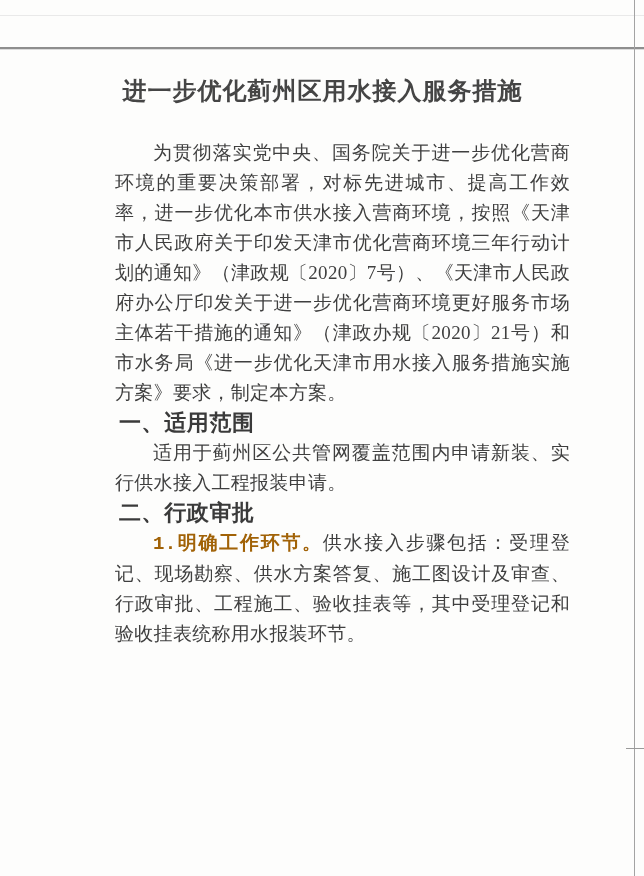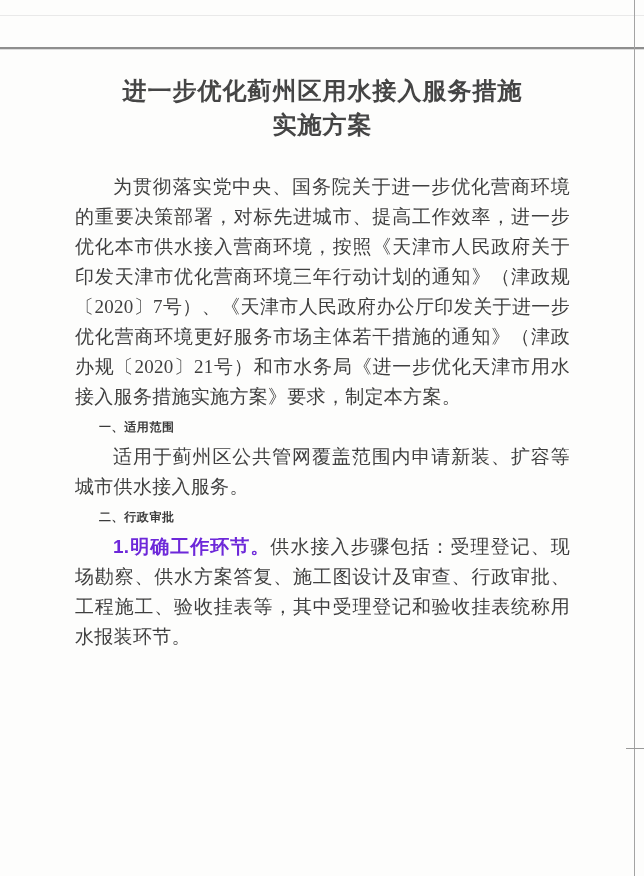--- a/index.html
+++ b/index.html
@@ -50,60 +50,59 @@
     margin-bottom: 30px;
   }
   .doc-title .t-line { display: block; }
   .body-text {
     font-size: 19px;
     line-height: 30px;
     text-align: justify;
     text-justify: inter-ideograph;
     letter-spacing: 0.3px;
   }
-  .para { text-indent: 2em; }
+  .para { text-indent: 2em; margin-left: 40px; }
   .sec-heading {
     font-family: "Liberation Sans", sans-serif;
     font-weight: 700;
-    font-size: 12px;
+    font-size: 22px;
     line-height: 30px;
     text-indent: 2em;
     color: #3a3a3a;
     letter-spacing: 0.6px;
   }
   .lead {
-    font-family: Liberation Sans, sans-serif;
+    font-family: Liberation Mono, monospace;
     font-weight: 700;
-    color: #6d28d9;
+    color: #a16207;
   }
 </style>
 </head>
 <body>
 
 <div class="page">
 
   <div class="scan-line-faint"></div>
   <div class="scan-line-dark"></div>
   <div class="scan-edge-right"></div>
   <div class="scan-tick-right"></div>
 
   <div class="content">
 
     <h1 class="doc-title">
       <span class="t-line">进一步优化蓟州区用水接入服务措施</span>
-      <span class="t-line">实施方案</span>
     </h1>
 
     <div class="body-text">
 
       <p class="para">为贯彻落实党中央、国务院关于进一步优化营商环境的重要决策部署，对标先进城市、提高工作效率，进一步优化本市供水接入营商环境，按照《天津市人民政府关于印发天津市优化营商环境三年行动计划的通知》（津政规〔2020〕7号）、《天津市人民政府办公厅印发关于进一步优化营商环境更好服务市场主体若干措施的通知》（津政办规〔2020〕21号）和市水务局《进一步优化天津市用水接入服务措施实施方案》要求，制定本方案。</p>
 
       <h2 class="sec-heading">一、适用范围</h2>
 
-      <p class="para">适用于蓟州区公共管网覆盖范围内申请新装、扩容等城市供水接入服务。</p>
+      <p class="para">适用于蓟州区公共管网覆盖范围内申请新装、实行供水接入工程报装申请。</p>
 
       <h2 class="sec-heading">二、行政审批</h2>
 
       <p class="para"><span class="lead">1.明确工作环节。</span><span>供水接入步骤包括：受理登记、现场勘察、供水方案答复、施工图设计及审查、行政审批、工程施工、验收挂表等，其中受理登记和验收挂表统称用水报装环节。</span></p>
 
 
     </div>
   </div>
 </div>
 

